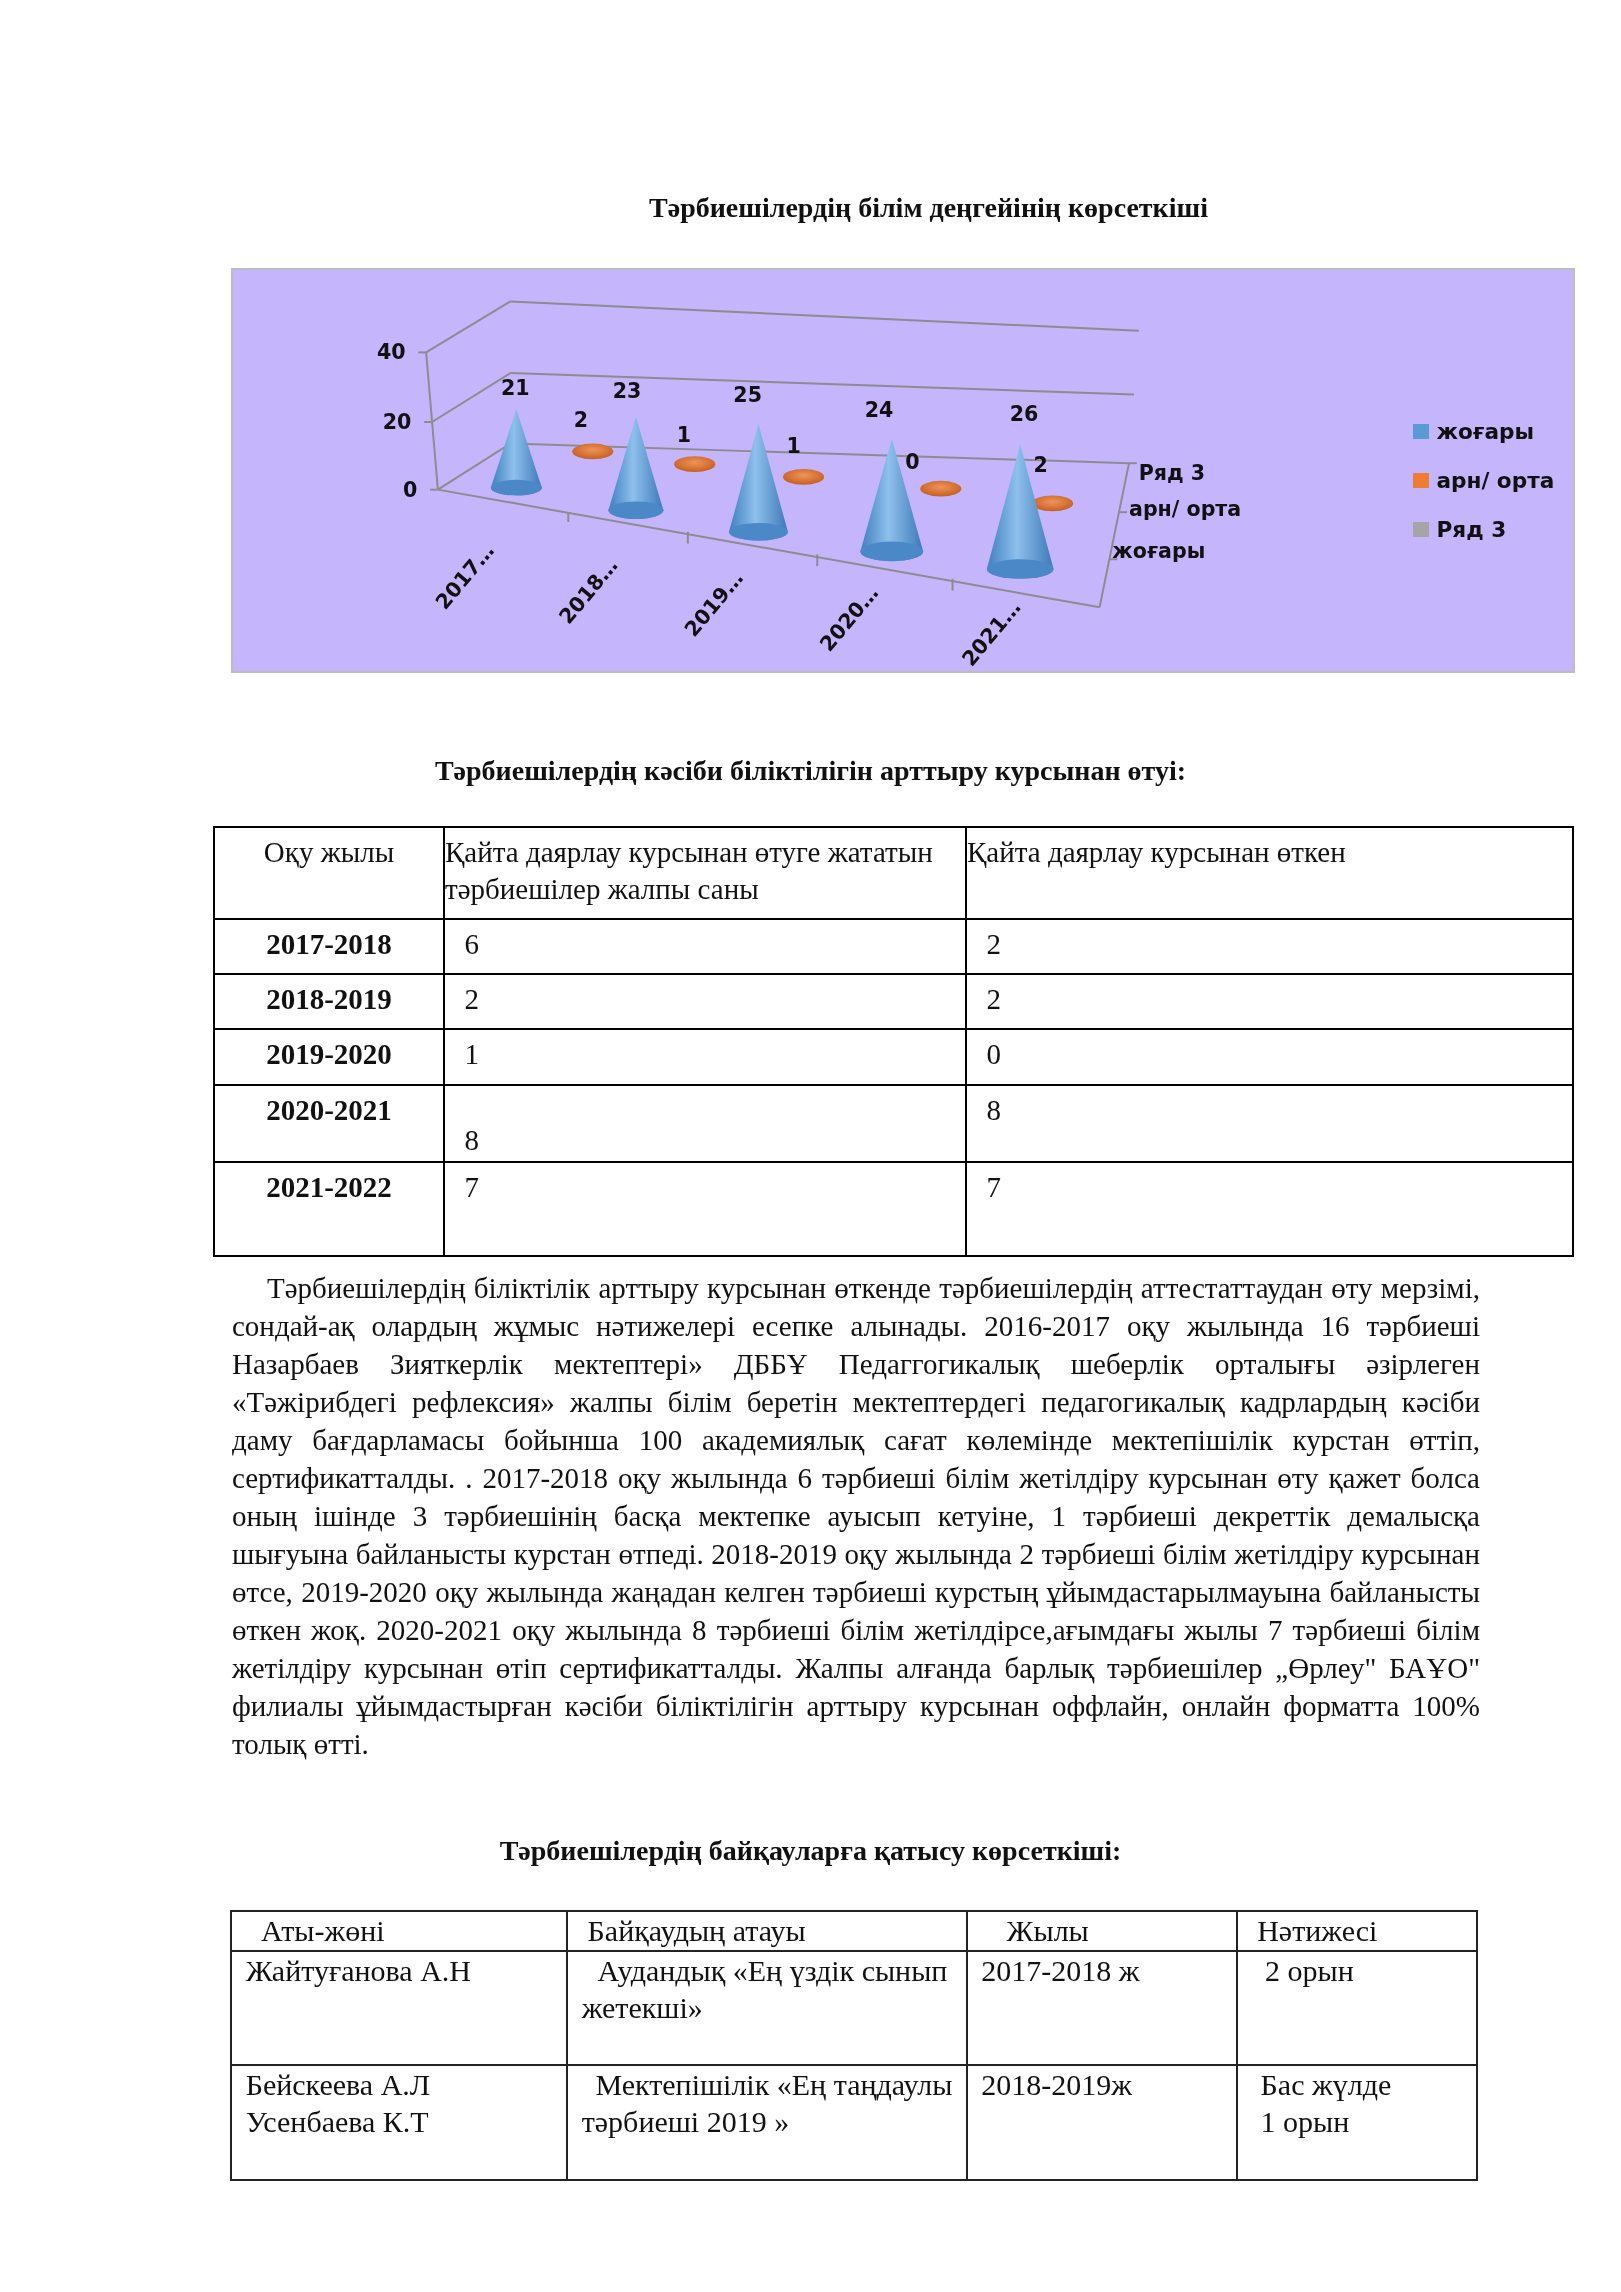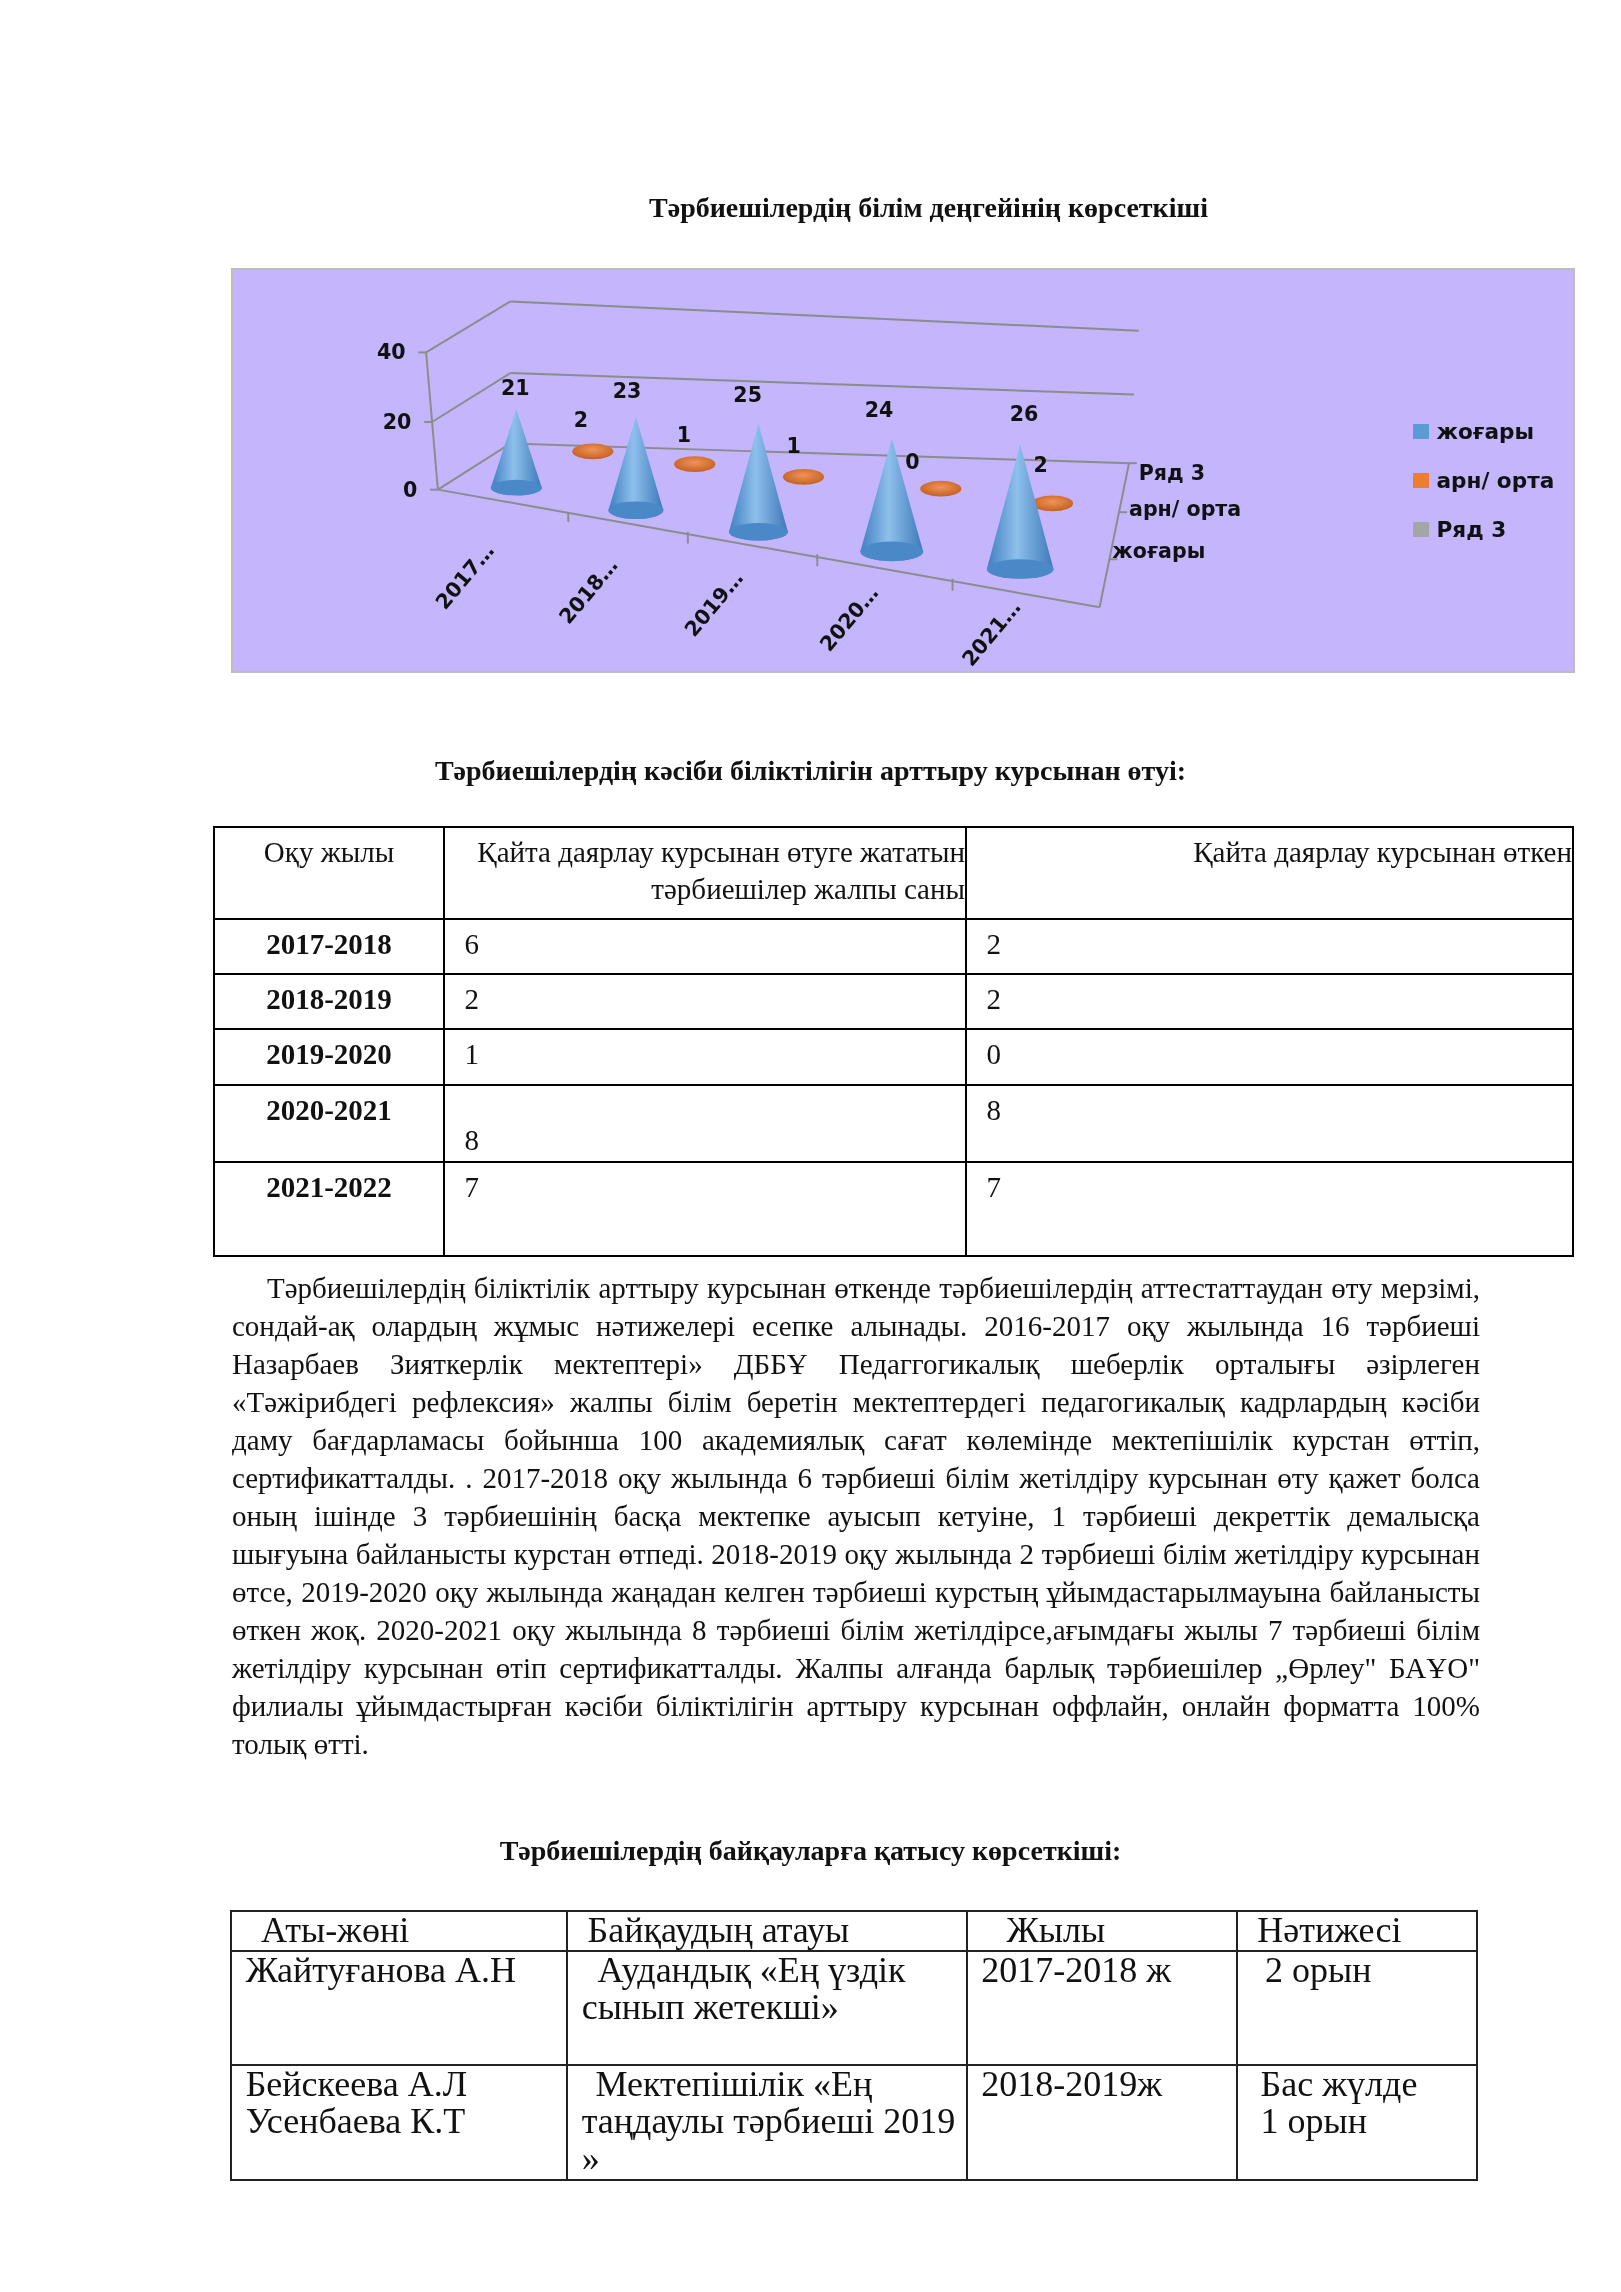--- a/index.html
+++ b/index.html
@@ -15,28 +15,28 @@
   .legend-item { display:flex; align-items:center; height:49px; }
   .legend-swatch { width:15.7px; height:15.7px; margin-right:7.8px; display:inline-block; }
 
   table.t1 { position:absolute; left:213px; top:826px; width:1361px; border-collapse:collapse;
              font-family:"Liberation Serif", serif; font-size:29px; }
   table.t1 td { border:2.9px solid #000; vertical-align:top; padding:0; box-sizing:border-box; }
   .t1 .c1 { width:230px; text-align:center; font-weight:bold; }
   .t1 .c2 { width:522px; padding-left:19.6px; }
   .t1 .c3 { padding-left:19.6px; }
   .t1 .hdr td { font-weight:normal; height:92px; line-height:37px; padding-top:5.9px; }
-  .t1 .hdr .c2, .t1 .hdr .c3 { text-align:right; padding-left:0; }
+  .t1 .hdr .c2, .t1 .hdr .c3 { text-align:left; padding-left:0; }
   .t1 .r td { line-height:37px; padding-top:5.9px; }
 
   .para { position:absolute; left:232px; top:1269px; width:1248px; font-size:29px; line-height:38px;
           text-align:justify; font-family:"Liberation Serif", serif; text-indent:35px; }
 
   table.t2 { position:absolute; left:230px; top:1910px; width:1248px; border-collapse:collapse;
-             font-family:"Liberation Serif", serif; font-size:36px; }
+             font-family:"Liberation Serif", serif; font-size:30px; }
   table.t2 td { border:2px solid #222; vertical-align:top; line-height:37px; padding:0 0 0 9.8px; }
   .t2 .a { width:305px; }
   .t2 .b { width:378px; }
   .t2 .c { width:229px; }
 </style>
 </head>
 <body>
 
 <div class="title" style="top:192px; left:118px;">Тәрбиешілердің білім деңгейінің көрсеткіші</div>
 

